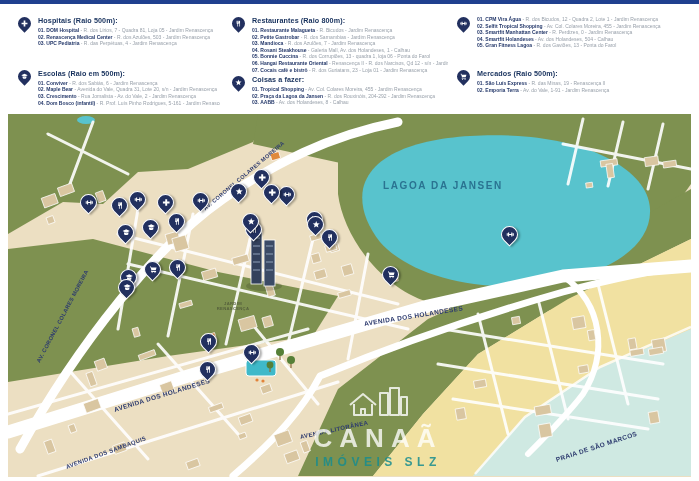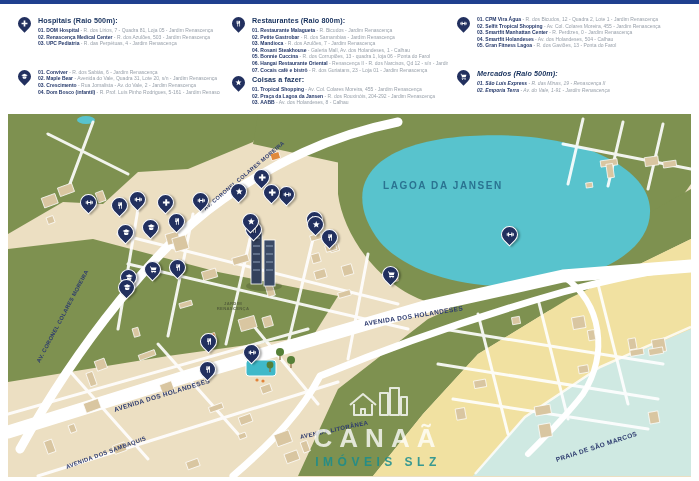--- a/index.html
+++ b/index.html
@@ -88,20 +88,21 @@
           <div class="item"><span class="nm">01. DOM Hospital</span><span class="ad"> - R. dos Lírios, 7 - Quadra 81, Loja 05 - Jardim Renascença</span></div>
           <div class="item"><span class="nm">02. Renascença Medical Center</span><span class="ad"> - R. dos Azulões, 503 - Jardim Renascença</span></div>
           <div class="item"><span class="nm">03. UPC Pediatria</span><span class="ad"> - R. das Perpétuas, 4 - Jardim Renascença</span></div>
         </div>
         <div class="sec" style="margin-top: 22px;">
           <span class="pin-badge">
             <svg>
               <use href="#sym-cap" xlink:href="#sym-cap"></use>
             </svg>
           </span>
+          <h3>Escolas (Raio em 500m):</h3>
           <div class="item"><span class="nm">01. Conviver</span><span class="ad"> - R. dos Sabiás, 6 - Jardim Renascença</span></div>
           <div class="item"><span class="nm">02. Maple Bear</span><span class="ad"> - Avenida do Vale, Quadra 31, Lote 20, s/n - Jardim Renascença</span></div>
           <div class="item"><span class="nm">03. Crescimento</span><span class="ad"> - Rua Jornalista - Av. do Vale, 2 - Jardim Renascença</span></div>
           <div class="item"><span class="nm">04. Dom Bosco (infantil)</span><span class="ad"> - R. Prof. Luís Pinho Rodrigues, 5-161 - Jardim Renascença</span></div>
         </div>
       </div>
       <div class="legend-col" id="col1">
         <div class="sec">
           <span class="pin-badge">
             <svg>
@@ -135,21 +136,21 @@
             <svg>
               <use href="#sym-dumbbell" xlink:href="#sym-dumbbell"></use>
             </svg>
           </span>
           <div class="item"><span class="nm">01. CPM Vira Água</span><span class="ad"> - R. dos Bicudos, 12 - Quadra 2, Lote 1 - Jardim Renascença</span></div>
           <div class="item"><span class="nm">02. Selfit Tropical Shopping</span><span class="ad"> - Av. Col. Colares Moreira, 455 - Jardim Renascença</span></div>
           <div class="item"><span class="nm">03. Smartfit Manhattan Center</span><span class="ad"> - R. Perdizes, 0 - Jardim Renascença</span></div>
           <div class="item"><span class="nm">04. Smartfit Holandeses</span><span class="ad"> - Av. dos Holandeses, 504 - Calhau</span></div>
           <div class="item"><span class="nm">05. Gran Fitness Lagoa</span><span class="ad"> - R. dos Gaviões, 13 - Ponta do Farol</span></div>
         </div>
-        <div class="sec" style="margin-top: 20px; font-style: italic;">
+        <div class="sec" style="margin-top: 20px;">
           <span class="pin-badge">
             <svg>
               <use href="#sym-cart" xlink:href="#sym-cart"></use>
             </svg>
           </span>
           <h3>Mercados (Raio 500m):</h3>
           <div class="item"><span class="nm">01. São Luís Express</span><span class="ad"> - R. das Minas, 19 - Renascença II</span></div>
           <div class="item"><span class="nm">02. Emporia Terra</span><span class="ad"> - Av. do Vale, 1-91 - Jardim Renascença</span></div>
         </div>
       </div>

